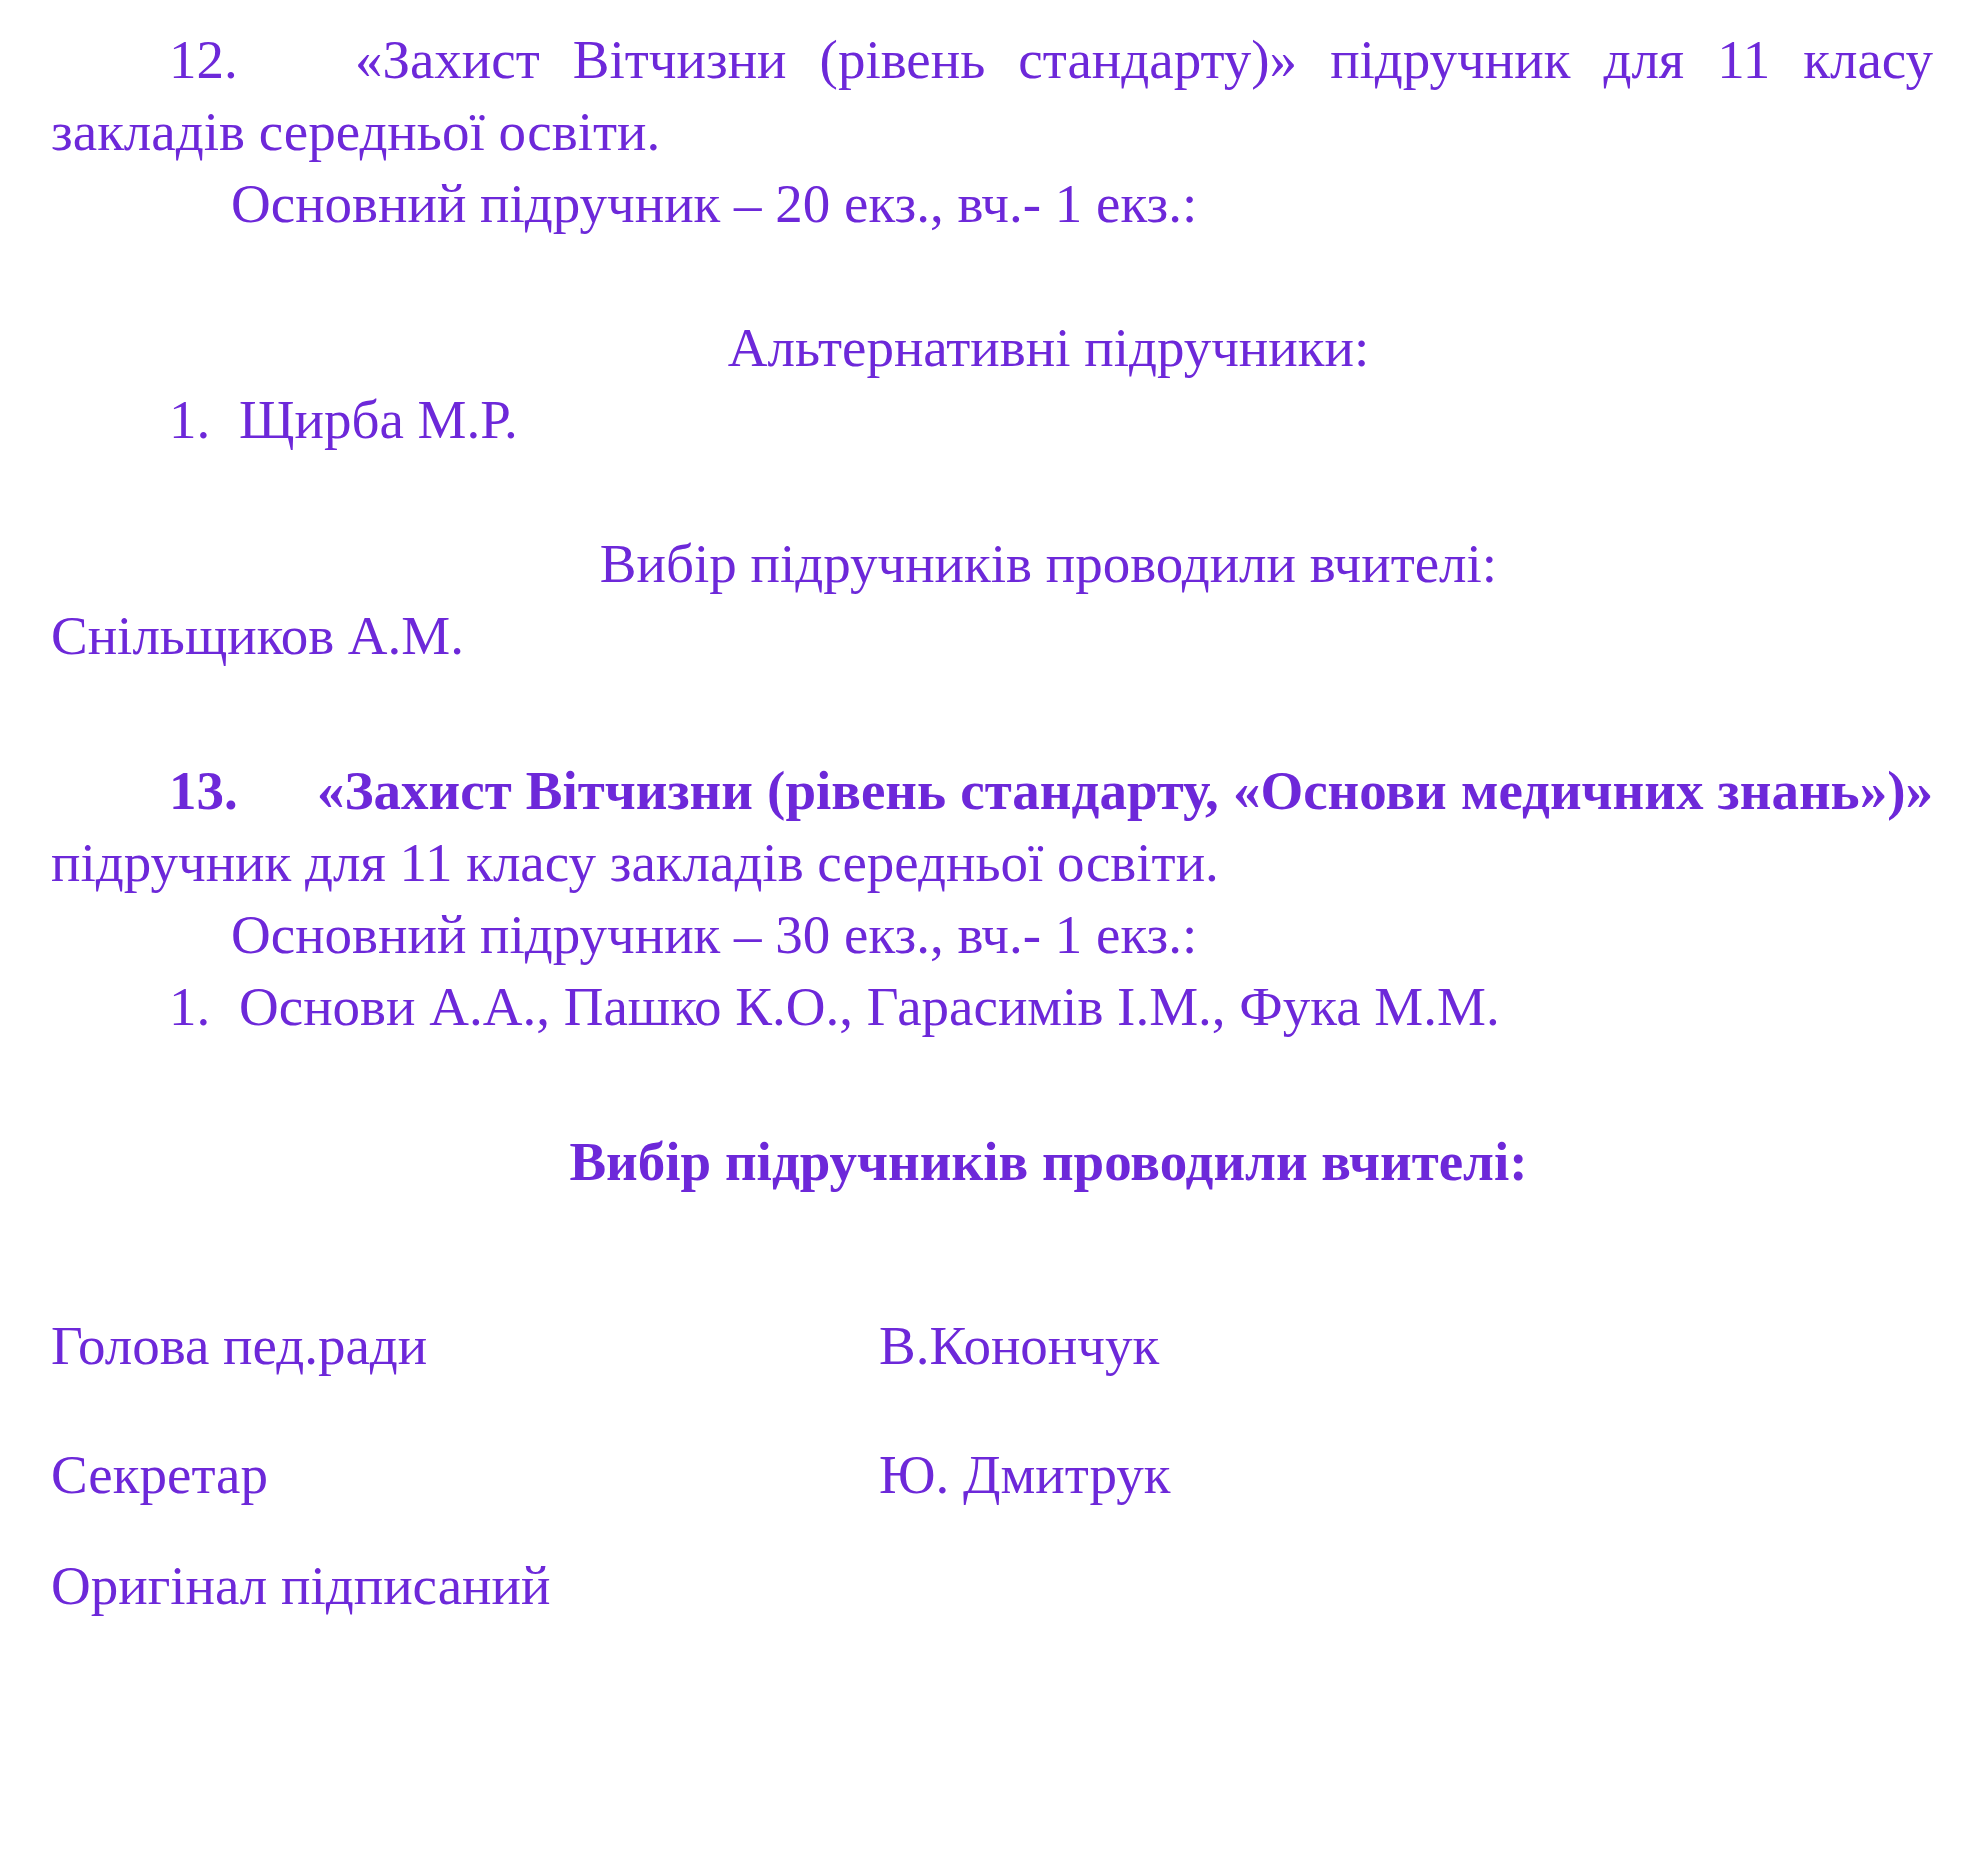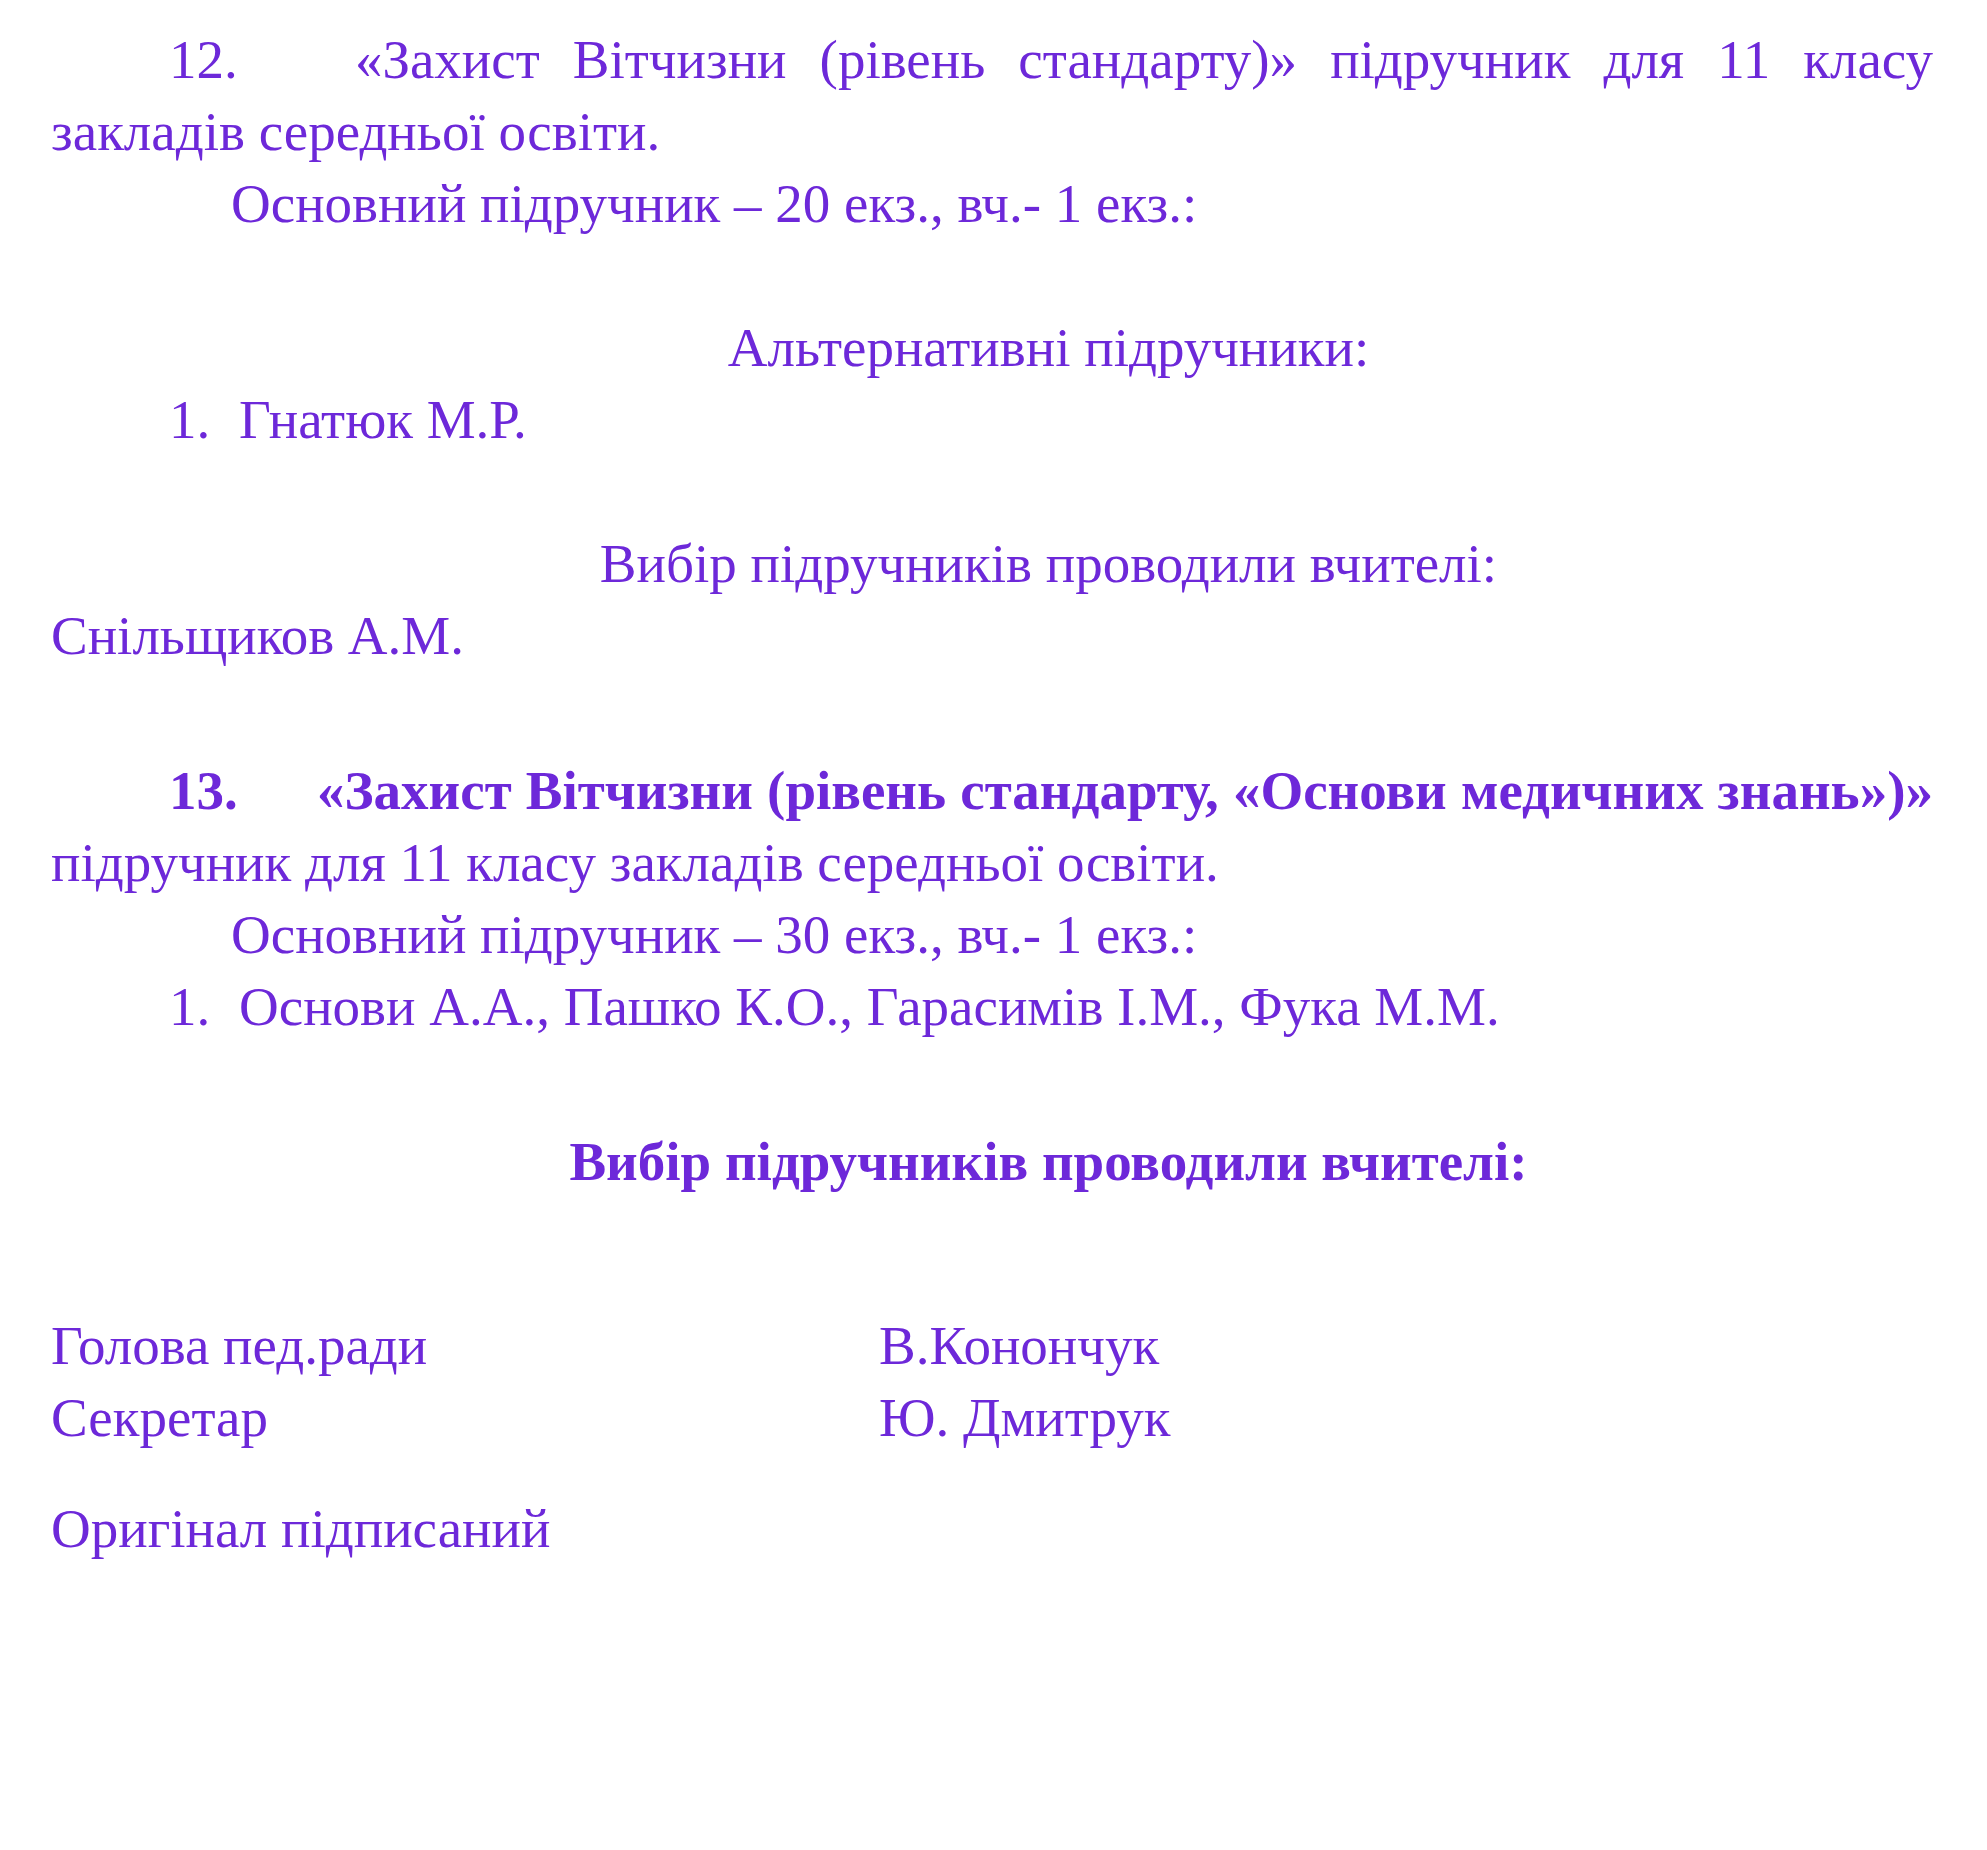--- a/index.html
+++ b/index.html
@@ -33,42 +33,42 @@
   .indent-lg { padding-left: 180px; }  
   .indent-md { padding-left: 113px; text-align: center; }  
   .list-item { padding-left: 118px; }
   .list-item .li-num {
     display: inline-block;
     width: 70px;
   }
   .mt-1 { margin-top: 72px; }
   .mt-sec { margin-top: 83px; font-weight: bold; }
   .mt-sign { margin-top: 112px; }
-  .mt-sign2 { }
+  .mt-sign2 { margin-top: 57px; }
   .mt-foot { margin-top: 39px; }
   .sig-row { white-space: nowrap; }
   .sig-label {
     display: inline-block;
     width: 828px;
   }
 </style>
 </head>
 <body>
 
 <div class="page">
 
   <p class="line para-first"><span class="num">12.</span> <span class="tab"></span> <span>«Захист Вітчизни (рівень стандарту)» підручник для 11 класу</span></p>
   <p class="line"><span>закладів середньої освіти.</span></p>
 
   <p class="line indent-lg"><span>Основний підручник – 20 екз., вч.- 1 екз.:</span></p>
 
 
   <p class="line indent-md mt-1"><span>Альтернативні підручники:</span></p>
 
-  <p class="line list-item"><span class="li-num">1.</span><span>Гнатюк М.Р.</span></p>
+  <p class="line list-item"><span class="li-num">1.</span><span>Щирба М.Р.</span></p>
 
   <p class="line indent-md mt-1"><span>Вибір підручників проводили вчителі:</span></p>
   <p class="line"><span>Снільщиков А.М.</span></p>
 
   <p class="line para-first mt-sec"><span class="num">13.</span> <span class="tab"></span> <span>«Захист Вітчизни (рівень стандарту, «Основи медичних знань»)»</span></p>
   <p class="line"><span>підручник для 11 класу закладів середньої освіти.</span></p>
 
   <p class="line indent-lg"><span>Основний підручник – 30 екз., вч.- 1 екз.:</span></p>
 
   <p class="line list-item"><span class="li-num">1.</span><span>Основи А.А., Пашко К.О., Гарасимів І.М., Фука М.М.</span></p>

